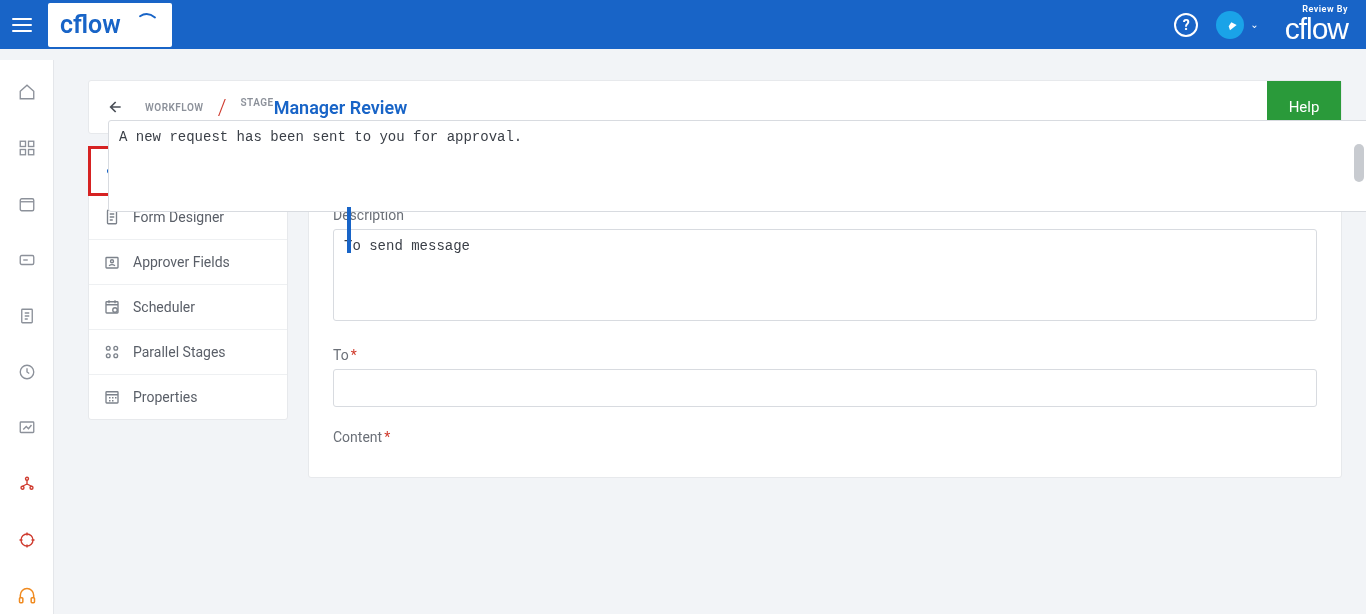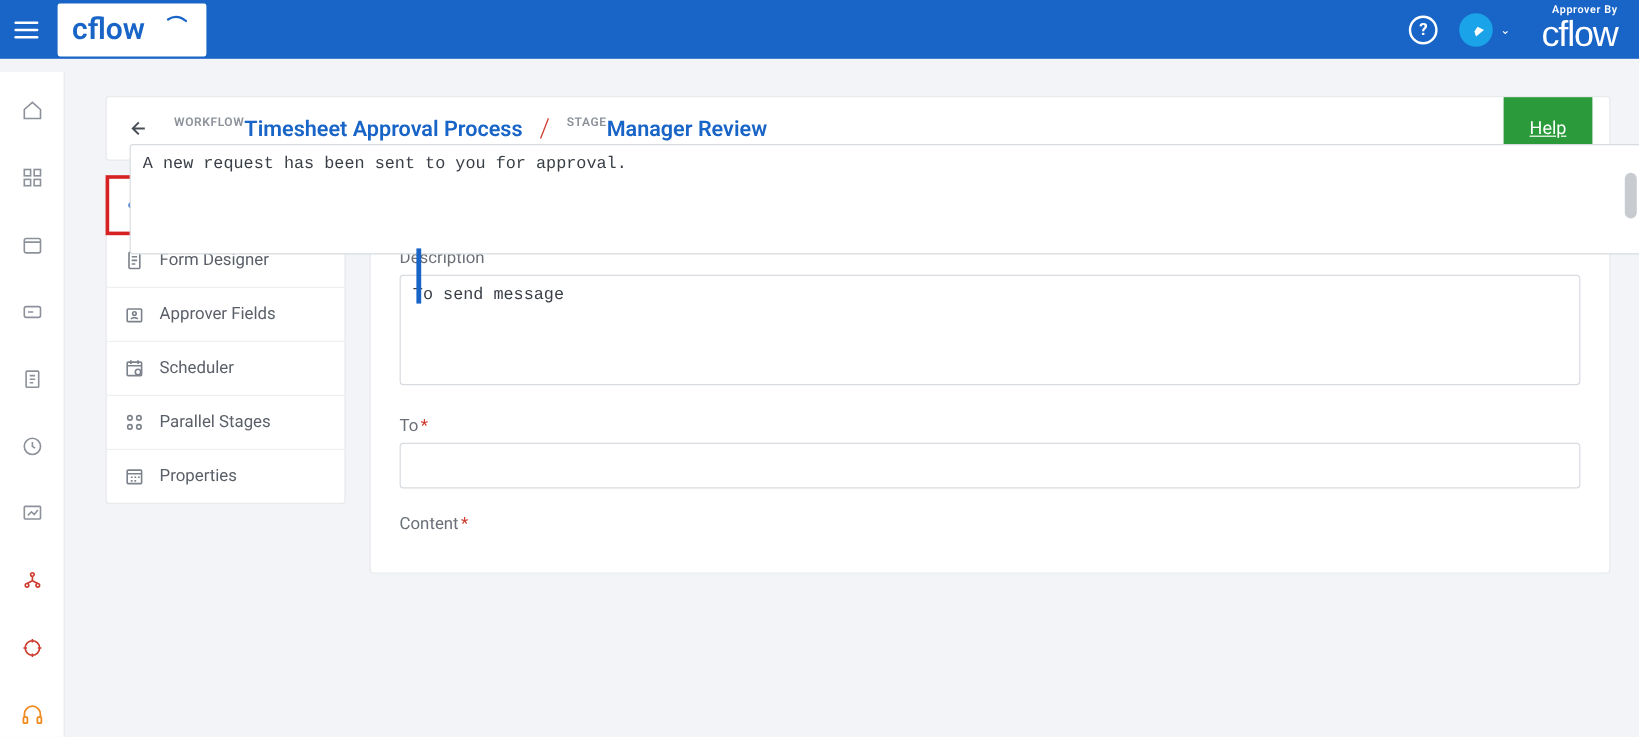--- a/index.html
+++ b/index.html
@@ -27,21 +27,21 @@
   .rail .ricon.orange { color:#f08a1f; }
 
   
   .content { position:absolute; top:60px; left:54px; right:0; bottom:0; padding:20px 24px 20px 34px; overflow:hidden; }
   .header-card { background:#fff; border:1px solid #e7e9ec; border-radius:3px; display:flex; align-items:center; height:54px; position:relative; }
   .back-btn { width:50px; display:flex; align-items:center; justify-content:center; cursor:pointer; color:#4a4f57; }
   .bc-col { display:flex; padding:0 6px; }
   .bc-label { font-size:10px; letter-spacing:0.5px; color:#8c919a; font-weight:600; }
   .bc-value { font-size:18px; color:#1864c7; font-weight:600; }
   .bc-sep { font-size:22px; color:#cf3b2f; padding:10px 8px 0 8px; font-weight:300; align-self:flex-start; margin-top:4px; }
-  .help-btn { position:absolute; right:14px; top:0; bottom:0; width:74px; background:#2a9a3a; color:#fff; display:flex; align-items:center; justify-content:center; font-size:15px; cursor:pointer;text-decoration:underline; }
+  .help-btn { position:absolute; right:0; top:0; bottom:0; width:74px; background:#2a9a3a; color:#fff; display:flex; align-items:center; justify-content:center; font-size:15px; cursor:pointer; }
 
   
   .body-row { display:flex; gap:20px; margin-top:12px; align-items:flex-start; }
   .side-menu { width:200px; background:#fff; border:1px solid #e7e9ec; border-radius:3px; }
   .sm-item { display:flex; align-items:center; gap:12px; padding:13px 14px; border-bottom:1px solid #eef0f2; cursor:pointer; font-size:14px; color:#5a5f68; }
   .sm-item:last-child { border-bottom:none; }
   .sm-item .sicon { width:18px; height:18px; color:#7c828b; display:flex; align-items:center; justify-content:center; flex-shrink:0; }
   .sm-item.active { color:#1864c7; }
   .sm-item.active .sicon { color:#1864c7; }
   .highlight-box { border:3px solid #d62222; margin:-1px; }
@@ -83,21 +83,21 @@
   </div>
   <div class="topbar-spacer"></div>
   <div class="help-circle">?</div>
   <div class="chat-badge">
     <svg viewBox="0 0 24 24" fill="#fff">
         <path d="M2 12 L10 14 L14 8 L22 12 L12 20 L10 14 Z"></path>
       </svg>
   </div>
   <div class="chevron-small">⌄</div>
   <div class="powered">
-    <span class="tiny">Approver By</span>
+    <span class="tiny">Review By</span>
     <span class="big">cflow</span>
   </div>
 </div>
 
 <div class="rail">
   <div class="ricon">
       <svg viewBox="0 0 24 24" width="18" height="18" fill="none" stroke="currentColor" stroke-width="1.8">
         <path d="M3 11 L12 3 L21 11 V21 H3 Z"></path>
       </svg>
     </div>
@@ -165,21 +165,20 @@
 <div class="content">
 
   <div class="header-card">
     <div class="back-btn">
       <svg viewBox="0 0 24 24" width="20" height="20" fill="none" stroke="currentColor" stroke-width="2">
           <path d="M14 6 L8 12 L14 18 M8 12 H20"></path>
         </svg>
     </div>
     <div class="bc-col">
       <span class="bc-label">WORKFLOW</span>
-      <span class="bc-value">Timesheet Approval Process</span>
     </div>
     <div class="bc-sep">/</div>
     <div class="bc-col">
       <span class="bc-label">STAGE</span>
       <span class="bc-value">Manager Review</span>
     </div>
     <div class="help-btn">Help</div>
   </div>
 
   <div class="body-row">

